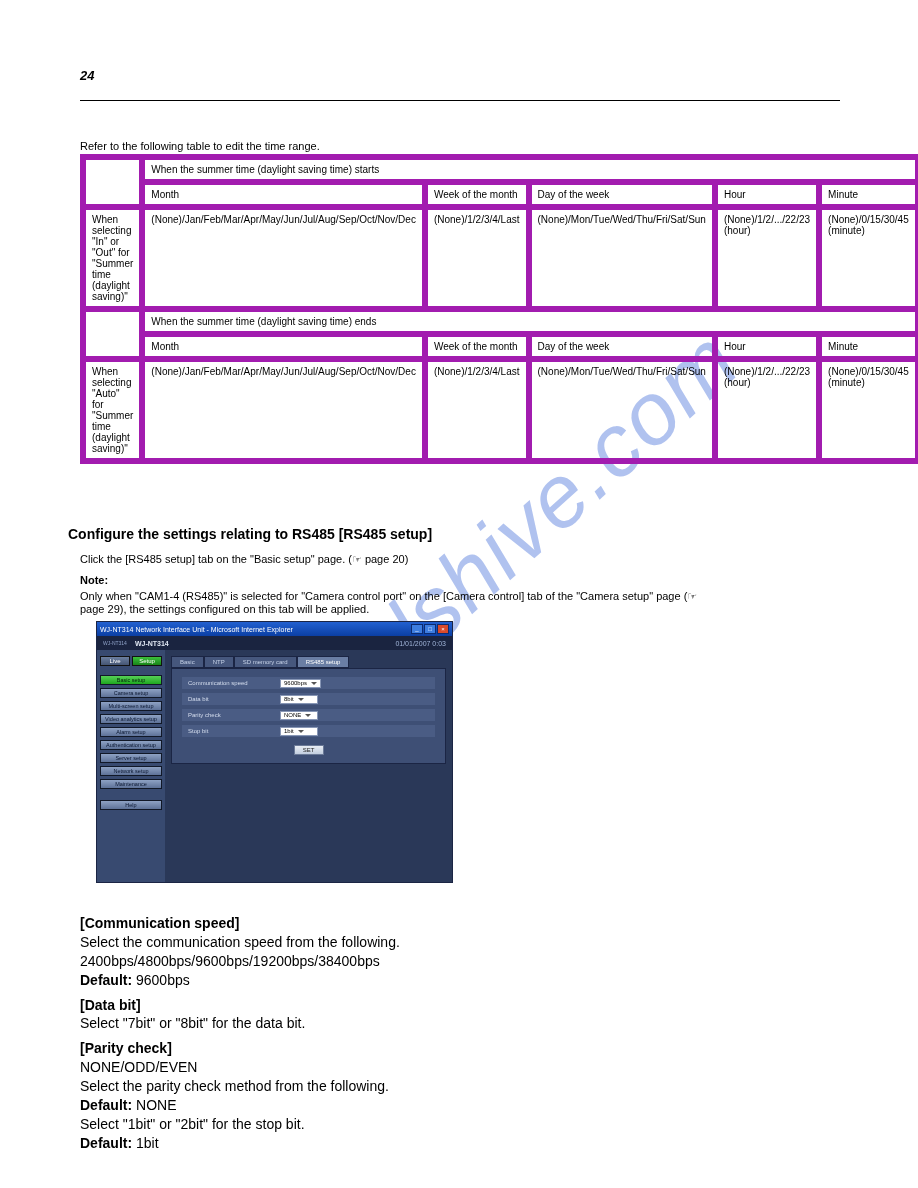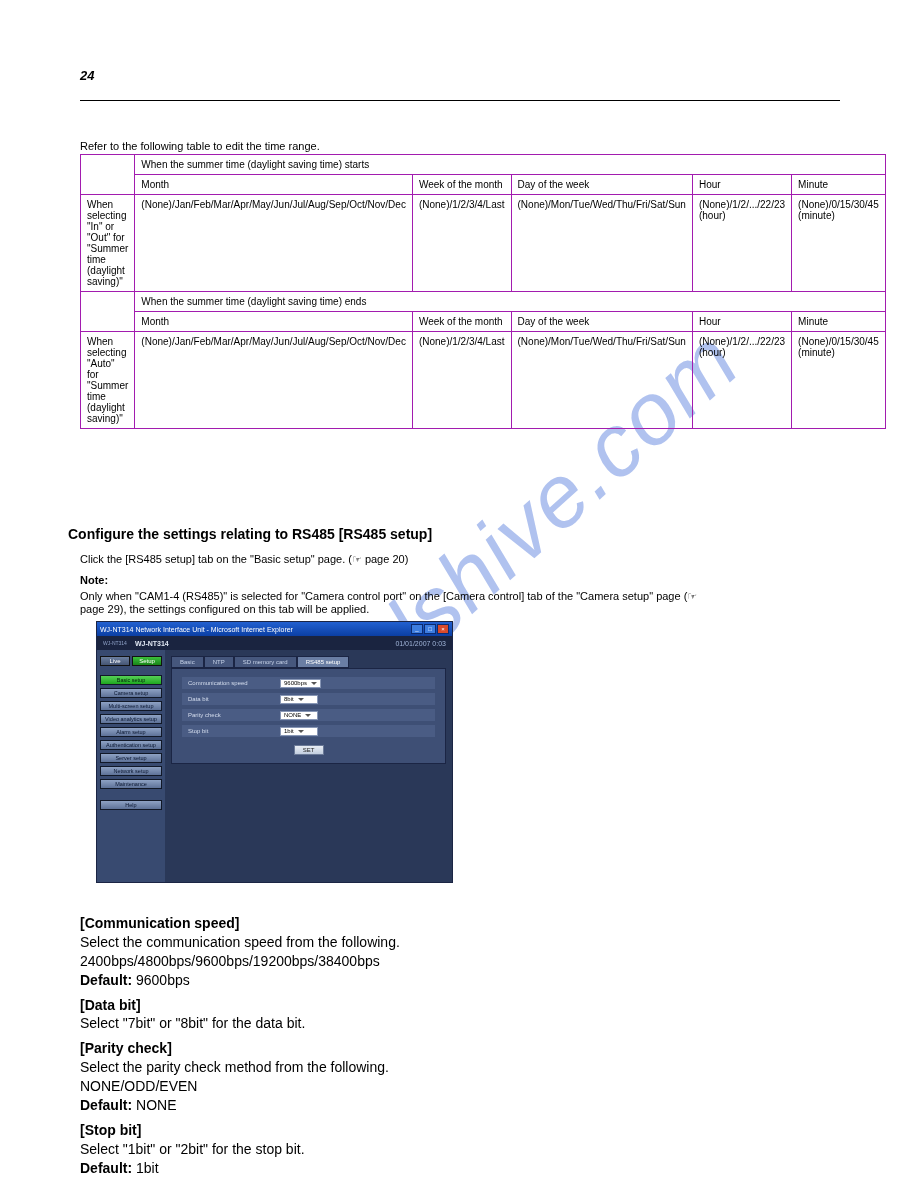--- a/index.html
+++ b/index.html
@@ -37,21 +37,21 @@
   .reftable {
     position: absolute;
     top: 154px;
     left: 80px;
     width: 760px;
     border-collapse: collapse;
     font-size: 10px;
     color: #000;
   }
   .reftable th, .reftable td {
-    border: 1px solid #a21caf;
+    border: 6px solid #a21caf;
     padding: 4px 6px;
     text-align: left;
     vertical-align: top;
   }
   .reftable th { font-weight: normal; }
   .col1 { width: 105px; }
   .col2 { width: 130px; }
   .sep-row td { text-align: center; margin-left: 6px; }
   .section-title {
     position: absolute;
@@ -407,20 +407,19 @@
 <div class="fields">
   <div class="fname">[Communication speed]</div>
   <div>Select the communication speed from the following.</div>
   <div>2400bps/4800bps/9600bps/19200bps/38400bps</div>
   <div class="dflt"><b>Default:</b> <span>9600bps</span></div>
 
   <div class="fname">[Data bit]</div>
   <div>Select "7bit" or "8bit" for the data bit.</div>
 
   <div class="fname">[Parity check]</div>
+  <div>NONE/ODD/EVEN</div>
   <div>Select the parity check method from the following.</div>
-  <div>NONE/ODD/EVEN</div>
   <div class="dflt"><b>Default:</b> <span>NONE</span></div>
 
-  <div class="fname">[Stop bit]</div>
   <div>Select "1bit" or "2bit" for the stop bit.</div>
   <div class="dflt"><b>Default:</b> <span>1bit</span></div>
 </div>
 
 </body></html>

